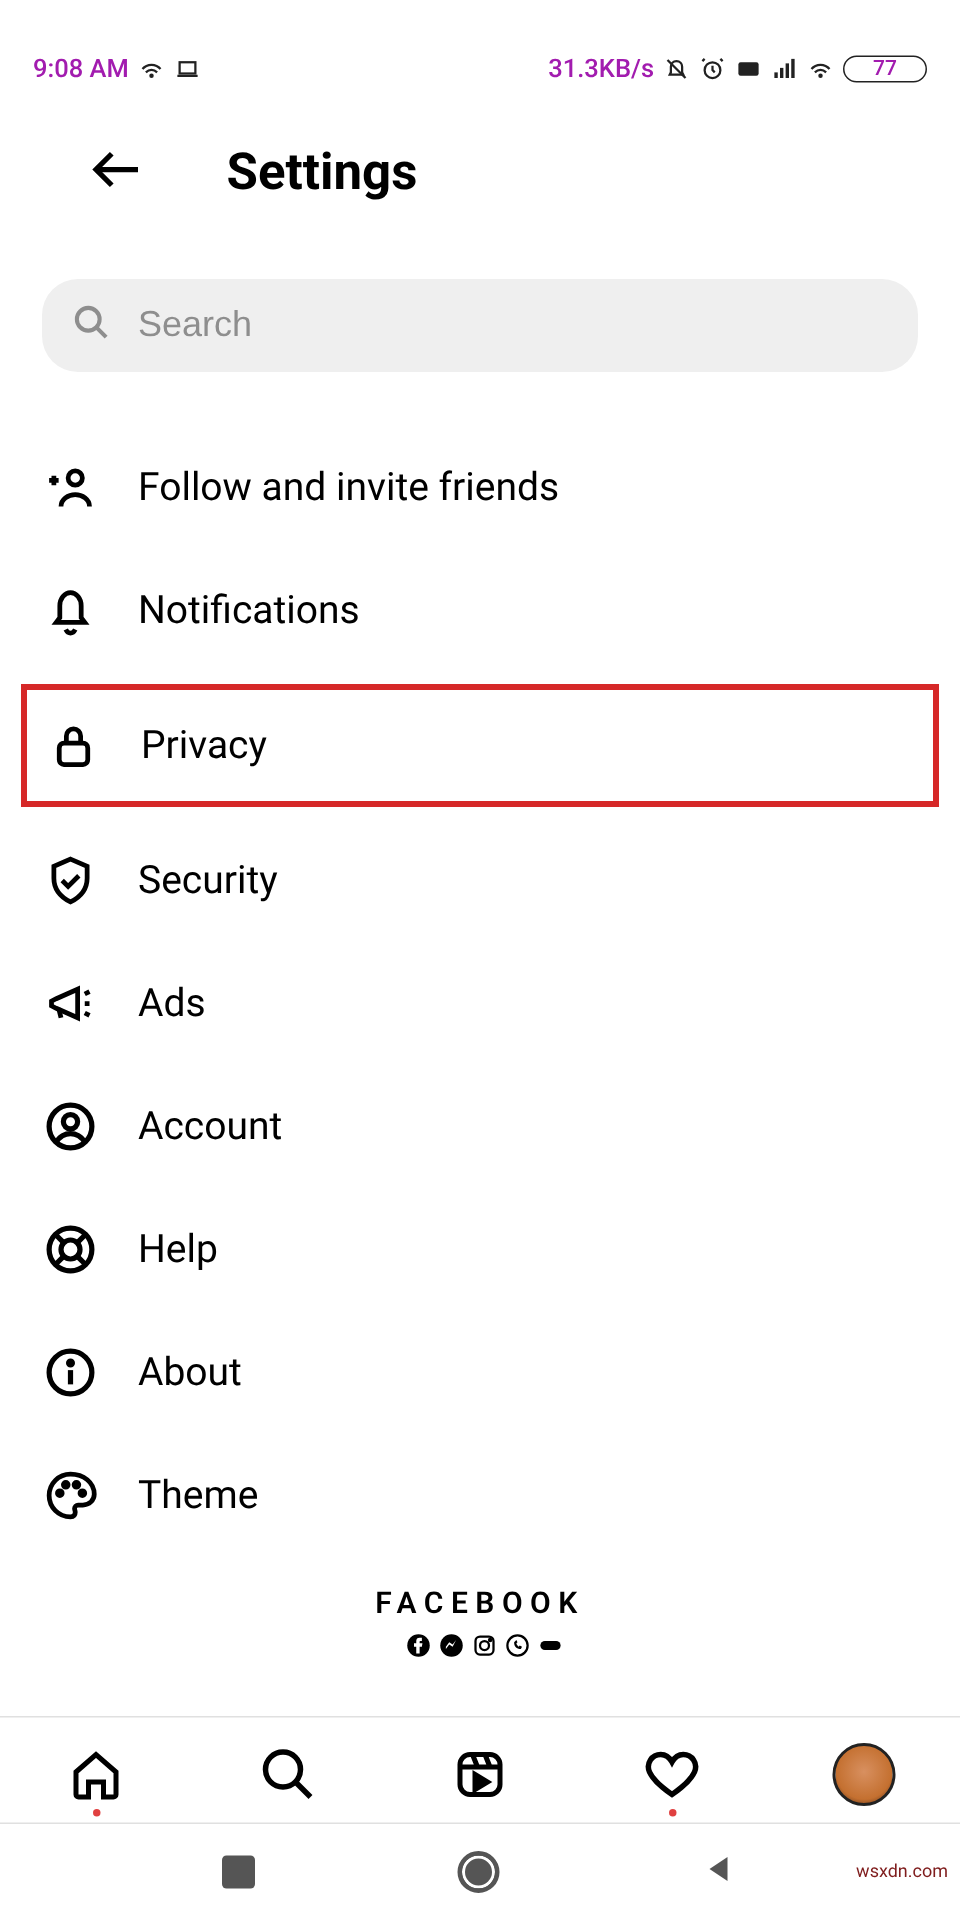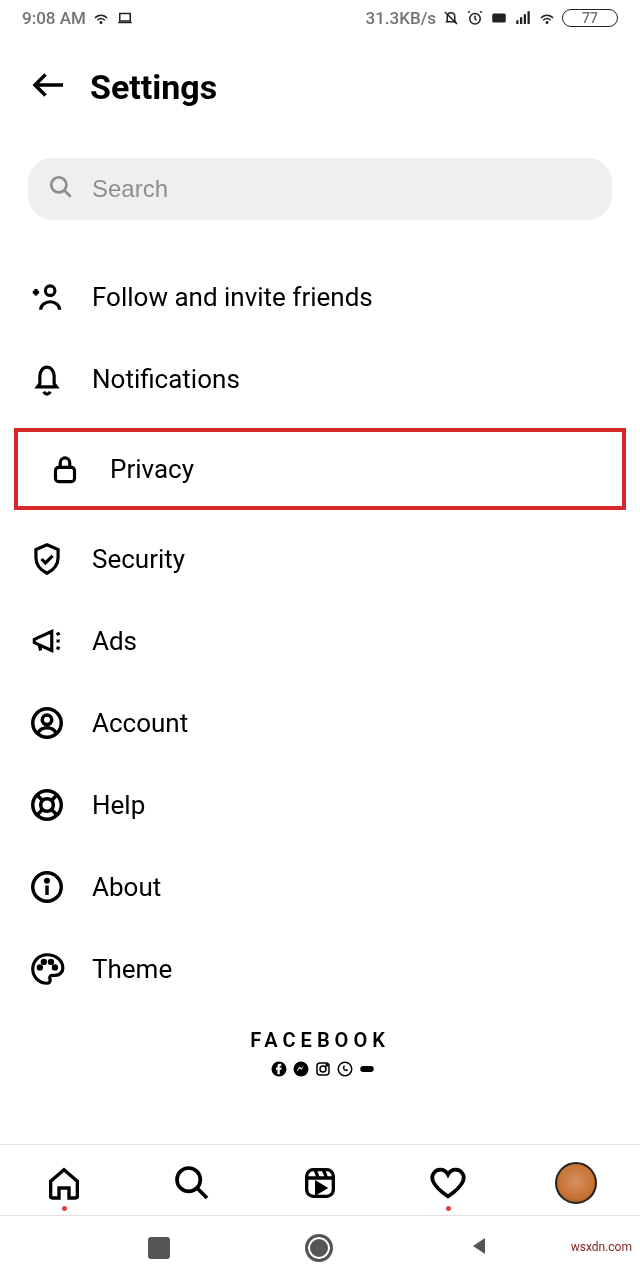--- a/index.html
+++ b/index.html
@@ -16,40 +16,42 @@
       display: flex;
       flex-direction: column;
     }
     .status-bar {
       display: flex;
       justify-content: space-between;
       align-items: center;
       padding: 8px 22px;
       font-size: 17px;
       font-weight: 500;
-      color: #737373;
+      color: #a21caf;
+      margin-top: 28px;
     }
     .status-left {
       display: flex;
       align-items: center;
       gap: 6px;
     }
     .status-right {
       display: flex;
       align-items: center;
       gap: 6px;
     }
     .status-icon {
       display: inline-flex;
     }
     .header {
       display: flex;
       align-items: center;
-      gap: 20px;
-      padding: 28px 28px 20px;
+      gap: 52px;
+      padding: 28px 12px 20px;
+      margin-left: 45px;
     }
     .back-arrow {
       width: 42px;
       height: 42px;
     }
     .page-title {
       font-size: 34px;
       font-weight: 700;
       color: #000;
     }
@@ -79,21 +81,21 @@
       padding: 0 28px;
     }
     .menu-item {
       display: flex;
       align-items: center;
       gap: 26px;
       padding: 22px 0;
     }
     .menu-item-highlight {
       border: 4px solid #d62828;
-      padding: 18px 28px;
+      padding: 18px 12px;
       margin: 8px -14px;
     }
     .menu-icon {
       width: 38px;
       height: 38px;
       display: flex;
       align-items: center;
       justify-content: center;
     }
     .menu-label {

